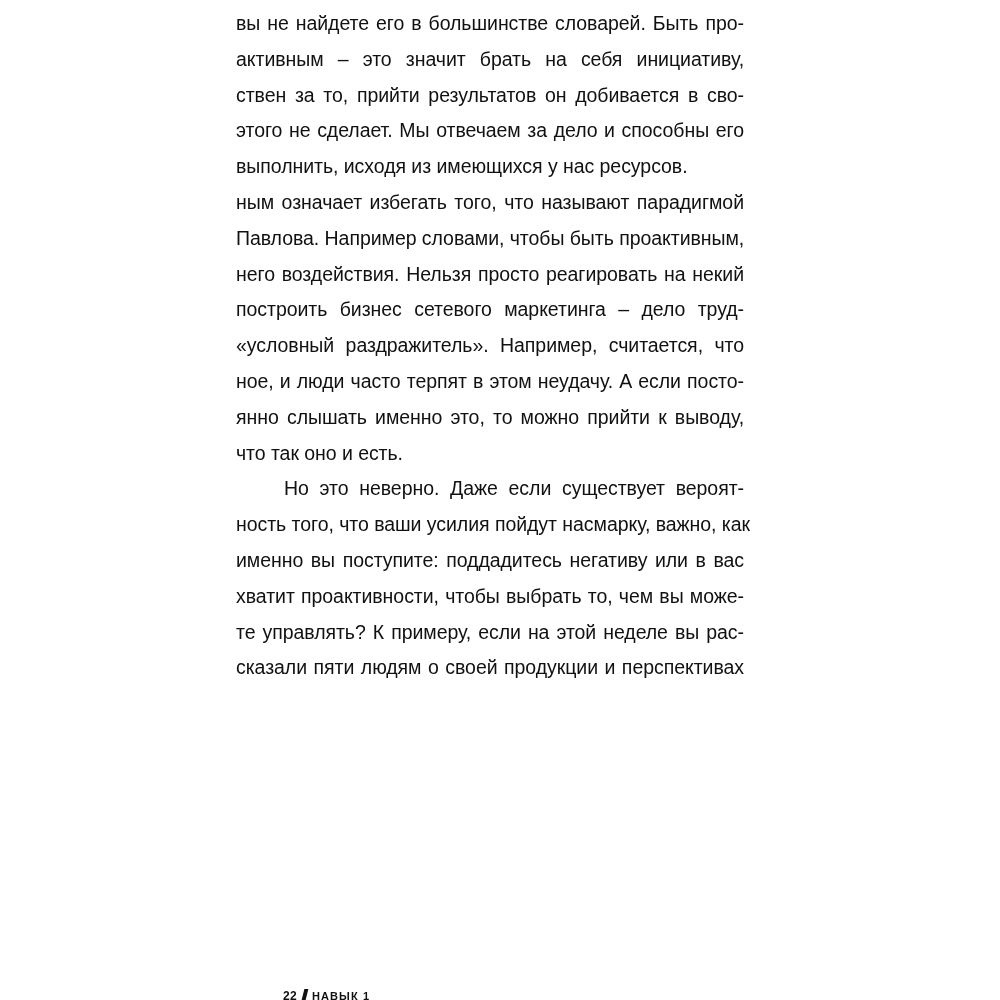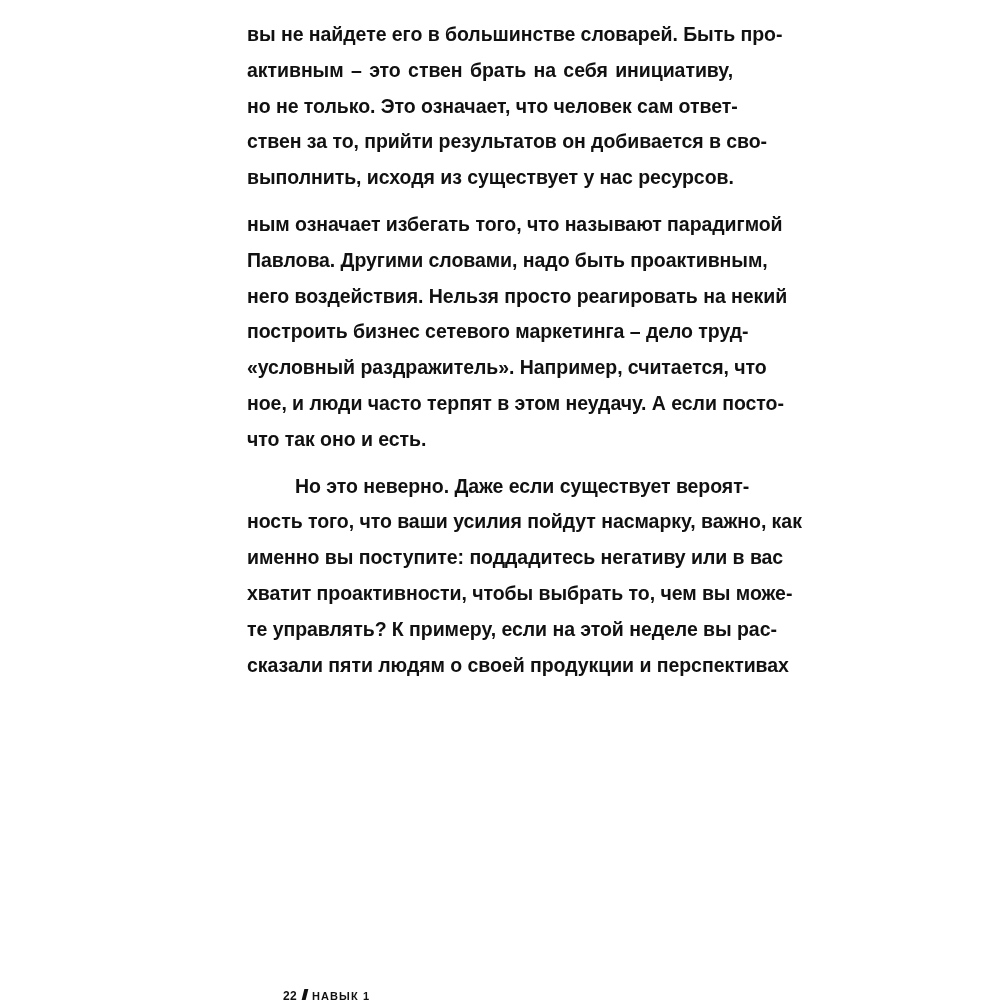--- a/index.html
+++ b/index.html
@@ -26,29 +26,29 @@
   }
 
   .text-column {
     position: absolute;
     left: 236px;
     top: 6px;
     width: 508px;
   }
 
   .para {
-    margin: 11px;
+    margin: 0;
     text-align: justify;
     text-justify: inter-word;
     font-size: 19.5px;
     line-height: 35.8px;
     letter-spacing: -0.05px;
     word-spacing: 0px;
     color: #111111;
-    font-weight: 700;
+    font-weight: 400;
   }
 
   
   .line {
     display: block;
     text-align: justify;
     text-align-last: justify;
     white-space: pre;
   }
   .line.last {
@@ -97,33 +97,34 @@
 </style>
 </head>
 <body>
 
 <div class="page">
 
   <div class="text-column">
 
     <p class="para">
       <span class="line">вы не найдете его в большинстве словарей. Быть про-</span>
-      <span class="line">активным – это ствен брать на себя инициативу,</span>
-      <span class="line">но не только. Это означает, что человек сам ответ-</span>
+      <span class="line">активным – это значит брать на себя инициативу,</span>
       <span class="line">ствен за то, прийти результатов он добивается в сво-</span>
-      <span class="line last">выполнить, исходя из существует у нас ресурсов.</span>
+      <span class="line">этого не сделает. Мы отвечаем за дело и способны его</span>
+      <span class="line last">выполнить, исходя из имеющихся у нас ресурсов.</span>
     </p>
 
     <p class="para">
       <span class="line">ным означает избегать того, что называют парадигмой</span>
-      <span class="line">Павлова. Другими словами, надо быть проактивным,</span>
+      <span class="line">Павлова. Например словами, чтобы быть проактивным,</span>
       <span class="line">него воздействия. Нельзя просто реагировать на некий</span>
       <span class="line">построить бизнес сетевого маркетинга – дело труд-</span>
       <span class="line">«условный раздражитель». Например, считается, что</span>
       <span class="line">ное, и люди часто терпят в этом неудачу. А если посто-</span>
+      <span class="line">янно слышать именно это, то можно прийти к выводу,</span>
       <span class="line last">что так оно и есть.</span>
     </p>
 
     <p class="para">
       <span class="line ind">Но это неверно. Даже если существует вероят-</span>
       <span class="line">ность того, что ваши усилия пойдут насмарку, важно, как</span>
       <span class="line">именно вы поступите: поддадитесь негативу или в вас</span>
       <span class="line">хватит проактивности, чтобы выбрать то, чем вы може-</span>
       <span class="line">те управлять? К примеру, если на этой неделе вы рас-</span>
       <span class="line">сказали пяти людям о своей продукции и перспективах</span>

